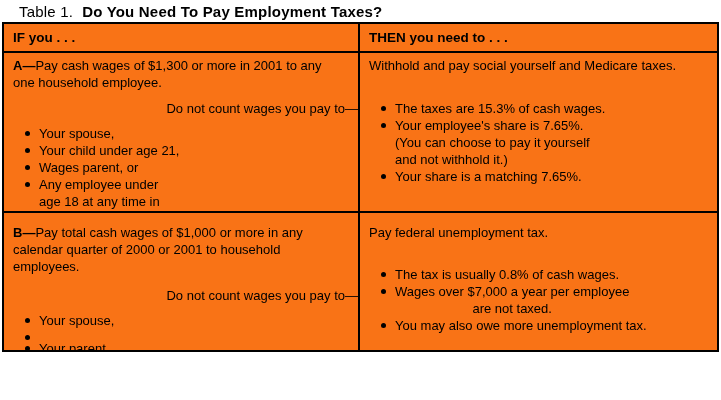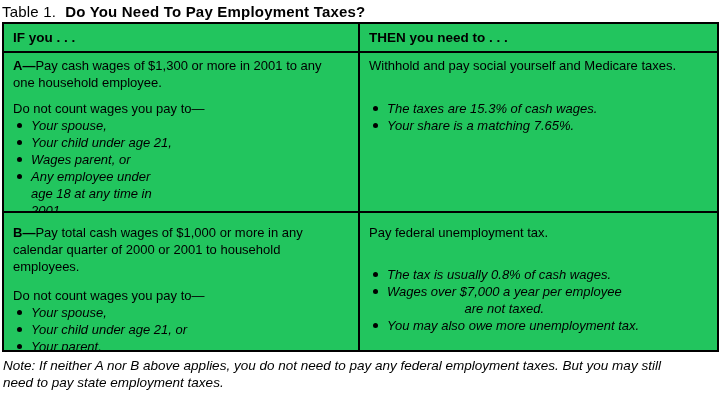--- a/index.html
+++ b/index.html
@@ -4,47 +4,47 @@
 <style>
   html, body { margin:0; padding:0; }
   body {
     width:721px; height:400px; background:#ffffff; color:#000000;
     font-family:"Liberation Sans","DejaVu Sans",sans-serif;
     -webkit-font-smoothing:antialiased;
   }
   .page { position:relative; width:721px; height:400px; background:#fff; overflow:hidden; }
 
   
-  .title { position:absolute; left:2px; top:3px; font-size:15px; white-space:nowrap; }
+  .title { position:absolute; left:19px; top:3px; font-size:15px; white-space:nowrap; }
   .title-prefix { font-weight:400; margin-right:9px; letter-spacing:0.2px; }
   .title-main { font-weight:700; letter-spacing:0.2px; }
 
   
   .table {
     position:absolute; left:2px; top:22px; width:713px; height:326px;
     border:2px solid #000; display:grid;
     grid-template-columns:356px 1fr;
     grid-template-rows:29px 160px 1fr;
-    background:#22c55e;
+    background:#f97316;
   }
   .cell { padding:4px 0 0 9px; font-size:13px; line-height:17px; overflow:hidden; }
   .col-left  { border-right:2px solid #000; }
   .hdr {
     font-weight:700; border-bottom:2px solid #000;
     display:flex; align-items:center; padding:0 8px 0 9px; font-size:13.5px;
   }
   .row-a { border-bottom:2px solid #000; }
   .row-b { padding-top:11px; }
 
   .lead { white-space:pre-line; }
   .row-label { font-weight:700; }
-  .subheading { margin-top:9px; }
+  .subheading { margin-top:9px;text-align:right; }
   .subheading-b { margin-top:12px; }
 
-  .blist { margin:0;font-style:italic; }
+  .blist { margin:8px; }
   .blist-gap-a { margin-top:26px; }
   .blist-gap-b { margin-top:25px;text-align:center; }
   .bullet-item { display:flex; align-items:flex-start; }
   .dot {
     flex:0 0 auto; width:5px; height:5px; background:#000;
     border-radius:50%; margin:6px 9px 0 4px;
   }
   .bt { white-space:pre-line; }
 
   
@@ -95,38 +95,43 @@
 
     <div class="cell row-a">
       <div class="lead">Withhold and pay social yourself and Medicare taxes.</div>
       <div class="blist blist-gap-a">
         <div class="bullet-item">
             <span class="dot"></span>
             <span class="bt">The taxes are 15.3% of cash wages.</span>
           </div>
         <div class="bullet-item">
             <span class="dot"></span>
+            <span class="bt">Your employee's share is 7.65%.
+(You can choose to pay it yourself
+and not withhold it.)</span>
+          </div>
+        <div class="bullet-item">
+            <span class="dot"></span>
             <span class="bt">Your share is a matching 7.65%.</span>
           </div>
       </div>
     </div>
 
     <div class="cell col-left row-b">
       <div class="lead"><span class="row-label">B—</span><span class="bt">Pay total cash wages of $1,000 or more in any
 calendar quarter of 2000 or 2001 to household
 employees.</span></div>
       <div class="subheading subheading-b">Do not count wages you pay to—</div>
       <div class="blist">
         <div class="bullet-item">
             <span class="dot"></span>
             <span class="bt">Your spouse,</span>
           </div>
         <div class="bullet-item">
             <span class="dot"></span>
-            <span class="bt">Your child under age 21, or</span>
           </div>
         <div class="bullet-item">
             <span class="dot"></span>
             <span class="bt">Your parent.</span>
           </div>
       </div>
     </div>
 
     <div class="cell row-b">
       <div class="lead">Pay federal unemployment tax.</div>
@@ -142,16 +147,14 @@
           </div>
         <div class="bullet-item">
             <span class="dot"></span>
             <span class="bt">You may also owe more unemployment tax.</span>
           </div>
       </div>
     </div>
 
   </div>
 
-  <div class="note">Note: If neither A nor B above applies, you do not need to pay any federal employment taxes. But you may still
-need to pay state employment taxes.</div>
 
 </div>
 
 </body></html>

